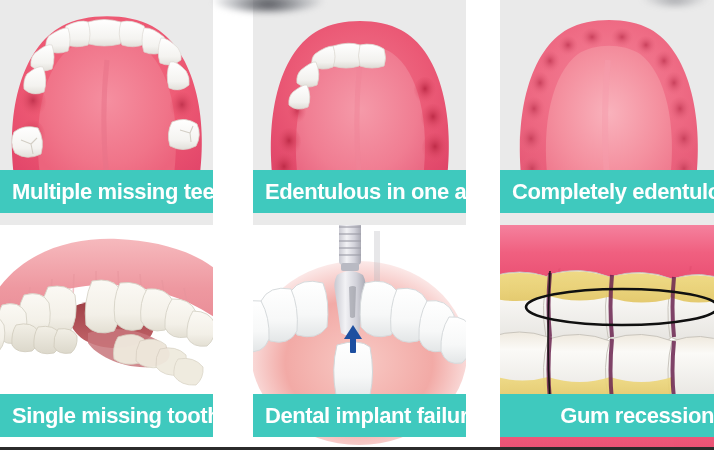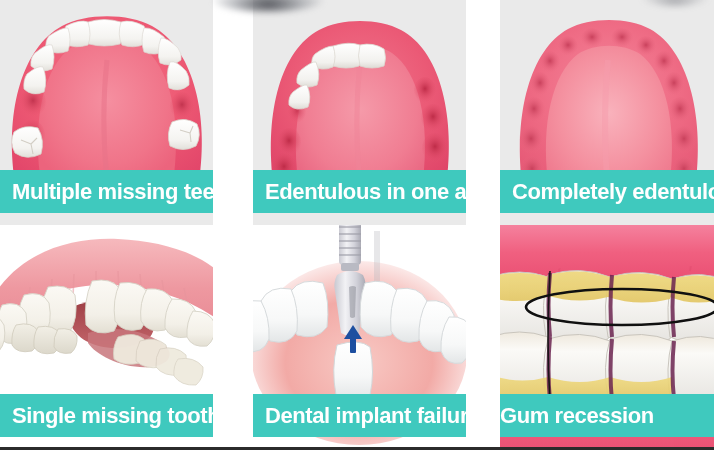--- a/index.html
+++ b/index.html
@@ -55,21 +55,21 @@
   .label-bar.row2 { bottom: 13px; }
   .label-text {
     color: #ffffff;
     font-size: 22px;
     font-weight: bold;
     letter-spacing: -0.4px;
     white-space: nowrap;
     line-height: 1;
     padding-left: 10px;
   }
-  .label-text.center { width: 100%; text-align: left; padding-left: 0; }
+  .label-text.center { width: 100%; text-align: right; padding-left: 0; }
   .label-text.pad-l { padding-left: 12px; }
 
   
   .art {
     position: absolute;
     inset: 0;
     z-index: 1;
   }
   .art svg { display: block; width: 100%; height: 100%; }
 

